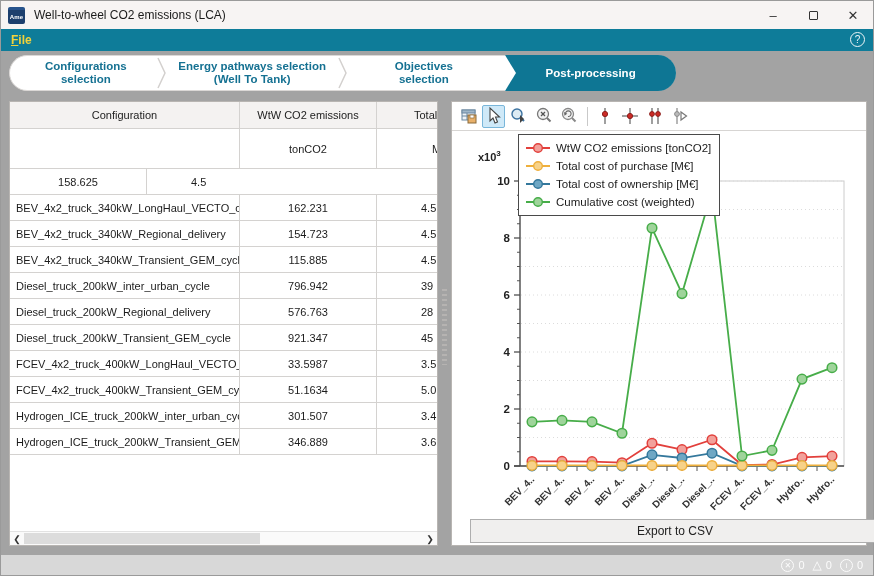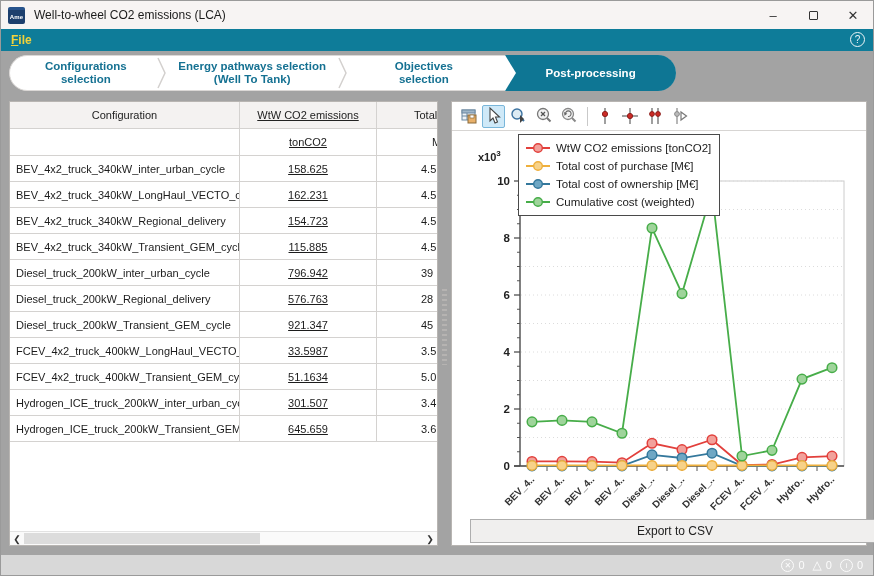--- a/index.html
+++ b/index.html
@@ -27,25 +27,25 @@
   .wstep .sep { position:absolute; right:-6px; top:0; height:100%; }
   .wstep.s1 { width:152px; } .wstep.s2 { width:181px; } .wstep.s3 { width:163px; }
   .wstep.active { width:171px; background:#0e7694; color:#ffffff; border-radius:0 18px 18px 0; margin:-1px -1px -1px 0; }
   .wstep.active .notch { position:absolute; left:0; top:0; width:0; height:0; border-top:18px solid transparent; border-bottom:18px solid transparent; border-left:11px solid #ffffff; }
 
   
   .table-panel { position:absolute; left:8px; top:100px; width:429px; height:445px; background:#fff; border:1px solid #b8b5b2; overflow:hidden; }
   .tbl { position:absolute; left:0; top:0; width:520px; }
   .trow { display:flex; border-bottom:1px solid #d4d2d0; background:#fff; }
   .trow.head { background:#f4f2f1; height:27px; }
-  .trow.units { height:27px; }
+  .trow.units { height:40px; }
   .trow.data { height:26px; }
   .tc { border-right:1px solid #d4d2d0; font-size:11px; color:#1c1c1c; display:flex; align-items:center; overflow:hidden; white-space:nowrap; }
   .tc.c0 { width:230px; padding-left:6px; }
-  .tc.c1 { width:137px; justify-content:center;text-decoration:underline; }
+  .tc.c1 { width:137px; justify-content:center; }
   .tc.c2 { width:145px; padding-left:44px; border-right:none; }
   .trow.head .tc { justify-content:center; padding-left:0; color:#222; }
   .trow.head .tc.c2 { justify-content:flex-start; padding-left:37px; }
   .trow.units .tc.c2 { padding-left:55px; }
   .hscroll { position:absolute; left:0; bottom:0; width:427px; height:14px; background:#fafafa; border-top:1px solid #e2e2e2; }
   .hs-arrow { position:absolute; top:0; width:14px; height:13px; font-size:9px; color:#333; display:flex; align-items:center; justify-content:center; }
   .hs-arrow.left { left:0; } .hs-arrow.right { right:0; }
   .hs-thumb { position:absolute; left:14px; top:1px; width:236px; height:11px; background:#dcdcdc; }
 
   
@@ -125,21 +125,20 @@
           <div class="tc c0">Configuration</div>
           <div class="tc c1">WtW CO2 emissions</div>
           <div class="tc c2">Total cost o</div>
         </div>
         <div class="trow units">
           <div class="tc c0"></div>
           <div class="tc c1">tonCO2</div>
           <div class="tc c2">M€</div>
         </div>
         <div class="trow data">
-          <div class="tc c0">BEV_4x2_truck_340kW_inter_urban_cycle</div>
           <div class="tc c1">158.625</div>
           <div class="tc c2">4.5</div>
         </div>
         <div class="trow data">
           <div class="tc c0">BEV_4x2_truck_340kW_LongHaul_VECTO_cycle</div>
           <div class="tc c1">162.231</div>
           <div class="tc c2">4.5</div>
         </div>
         <div class="trow data">
           <div class="tc c0">BEV_4x2_truck_340kW_Regional_delivery</div>
@@ -176,21 +175,21 @@
           <div class="tc c1">51.1634</div>
           <div class="tc c2">5.0</div>
         </div>
         <div class="trow data">
           <div class="tc c0">Hydrogen_ICE_truck_200kW_inter_urban_cycle</div>
           <div class="tc c1">301.507</div>
           <div class="tc c2">3.4</div>
         </div>
         <div class="trow data">
           <div class="tc c0">Hydrogen_ICE_truck_200kW_Transient_GEM_cycle</div>
-          <div class="tc c1">645.659</div>
+          <div class="tc c1">346.889</div>
           <div class="tc c2">3.6</div>
         </div>
       </div>
     <div class="hscroll">
       <div class="hs-arrow left">❮</div>
       <div class="hs-thumb"></div>
       <div class="hs-arrow right">❯</div>
     </div>
   </div>
 

